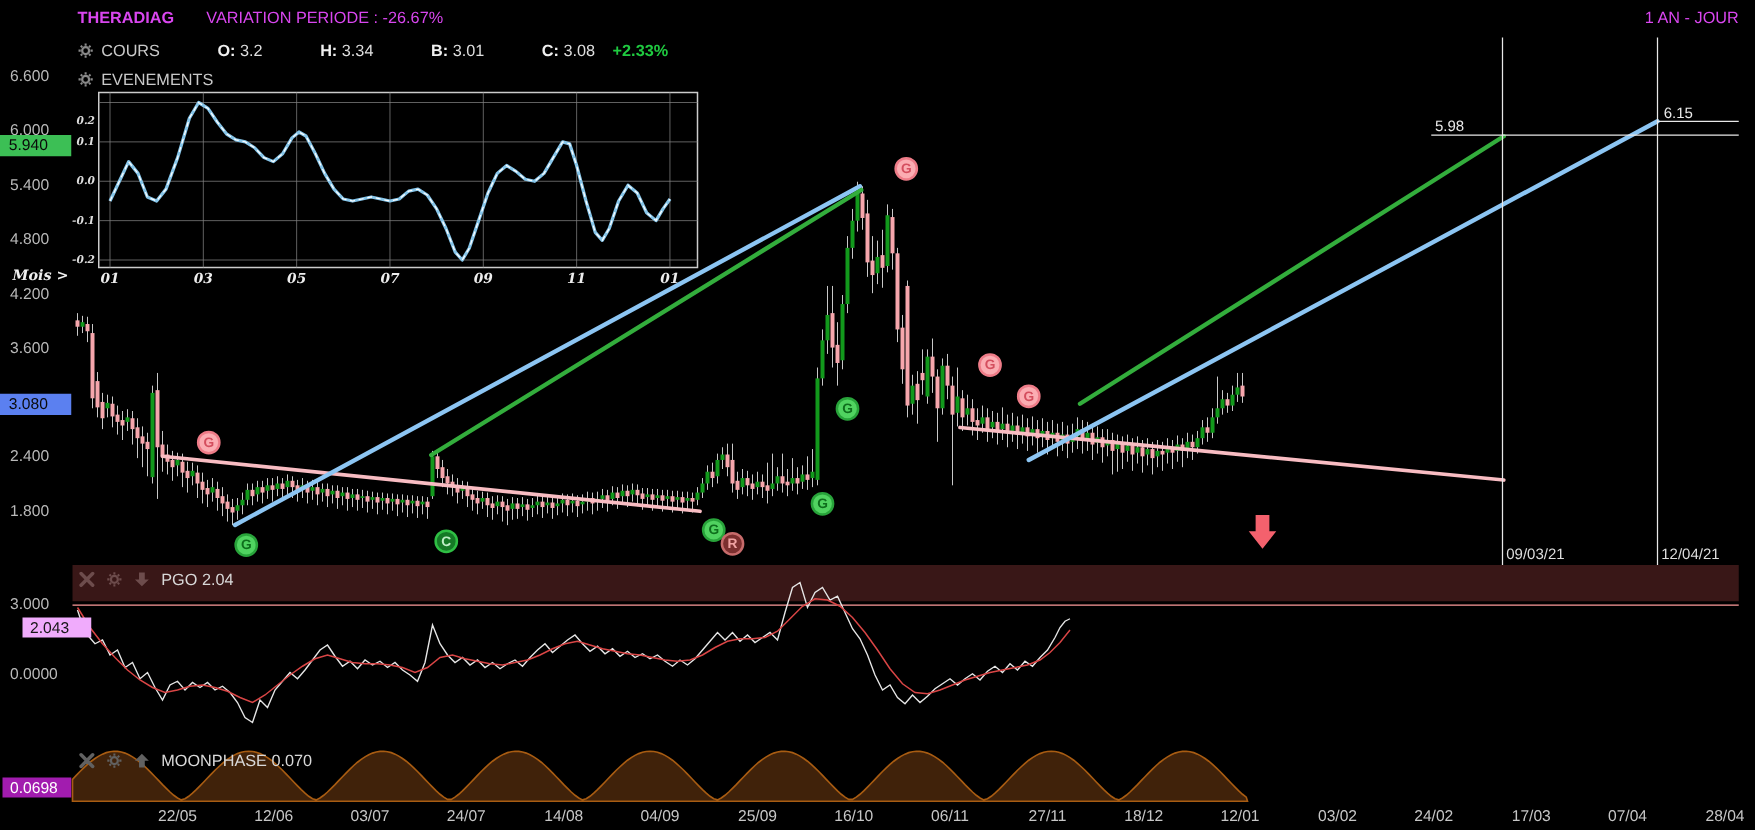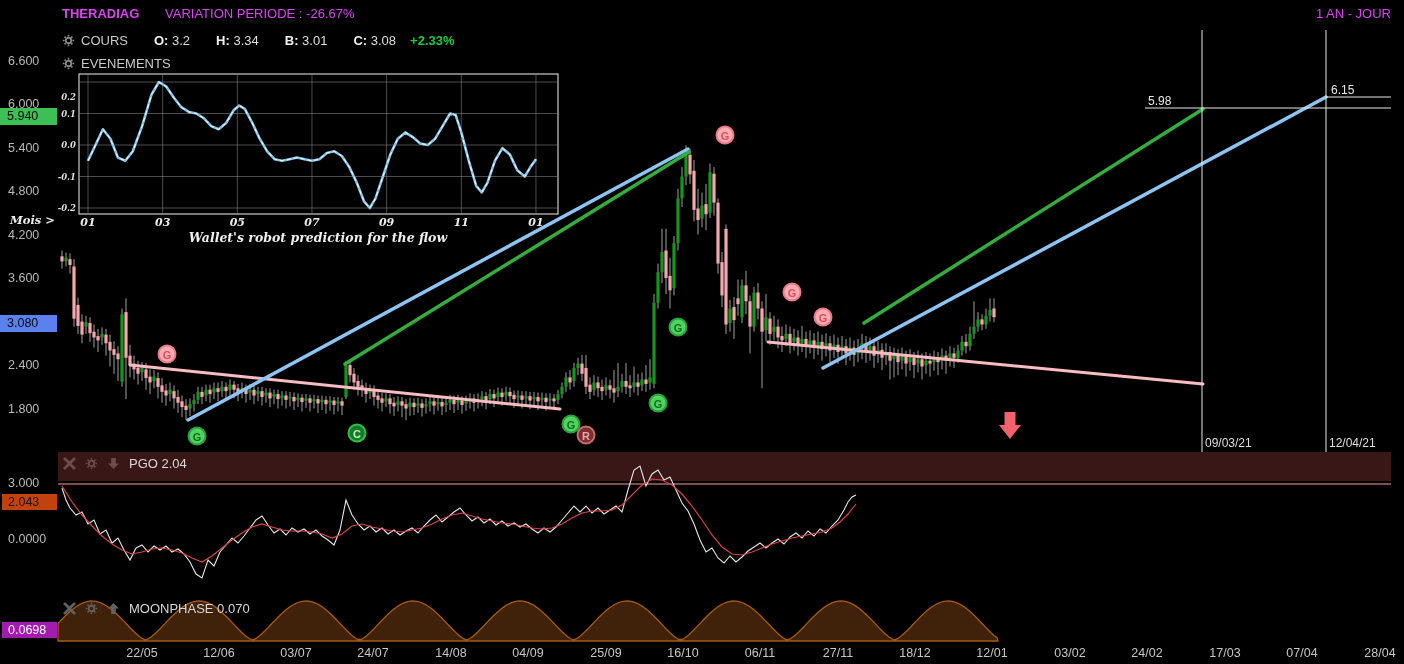--- a/index.html
+++ b/index.html
@@ -3,21 +3,21 @@
 <meta charset="utf-8">
 <style>
   html,body{margin:0;padding:0;background:#000;}
   body{width:1404px;height:664px;overflow:hidden;font-family:"Liberation Sans",sans-serif;}
   #screen{position:relative;width:1404px;height:664px;background:#000;color:#cfcfcf;}
   .abs{position:absolute;}
   .hdr{font-size:13px;color:#d946ef;white-space:nowrap;}
   .legend-row{display:flex;align-items:center;gap:6px;font-size:13px;color:#c9c9c9;white-space:nowrap;}
   .legend-row b{color:#f0f0f0;font-weight:bold;}
   .legend-row .val{color:#dedede;}
-  .fld{margin-left:20px;}
+  .fld{margin-left:40px;}
   .chg{font-weight:bold;margin-left:8px;}
   .gear{color:#8a8a8a;display:inline-flex;}
   .tick{position:absolute;left:8px;font-size:12.5px;color:#b9b9b9;}
   .pbadge{position:absolute;left:0;width:57px;height:17px;line-height:17px;font-size:12.5px;color:#0a0a0a;padding-left:7px;box-sizing:border-box;}
   .xlab{position:absolute;top:646px;transform:translateX(-50%);font-size:12.5px;color:#c6c6c6;}
   .marker{position:absolute;width:19px;height:19px;border-radius:50%;display:flex;align-items:center;justify-content:center;font-size:11px;font-weight:bold;transform:translate(-50%,-50%);box-sizing:border-box;}
   .m-pink{background:#fbacb2;border:2px solid #ee7c88;color:#d44e5e;}
   .m-green{background:#50d360;border:2px solid #28a33a;color:#0e6e1c;}
   .m-dgreen{background:#157a26;border:2px solid #2fbf44;color:#bfeec6;}
   .m-dred{background:#7c2f2f;border:2px solid #c76b6b;color:#f0a3a3;}
@@ -574,21 +574,20 @@
     <span class="gear">
         <svg width="13" height="13" viewBox="0 0 16 16">
           <path d="M8 1v2.2M8 12.8V15M1 8h2.2M12.8 8H15M3.2 3.2l1.5 1.5M11.3 11.3l1.5 1.5M12.8 3.2l-1.5 1.5M4.7 11.3l-1.5 1.5" stroke="currentColor" stroke-width="2"></path>
           <circle cx="8" cy="8" r="3.4" fill="none" stroke="currentColor" stroke-width="2.2"></circle>
         </svg>
       </span>
     <span>EVENEMENTS</span>
   </div>
 
   <span class="abs inset-txt" style="left:10px;top:213px;font-size:11.5px;">Mois &gt;</span>
-  <span class="abs inset-txt" style="left:318px;top:230px;font-size:12.5px;transform:translateX(-50%);white-space:nowrap;">Wallet's robot prediction for the flow</span>
   <div id="inset-labels">
       <span class="iytick" style="position: absolute; left: 54px; top: 82px; margin-top: 15px;">0.2</span>
       <span class="iytick" style="position: absolute; left: 54px; top: 113.5px;">0.1</span>
       <span class="iytick" style="position: absolute; left: 54px; top: 145px;">0.0</span>
       <span class="iytick" style="position: absolute; left: 54px; top: 176.5px;">-0.1</span>
       <span class="iytick" style="position: absolute; left: 54px; top: 208px;">-0.2</span>
       <span class="itick" style="position: absolute; left: 88px; top: 216px;">01</span>
       <span class="itick" style="position: absolute; left: 162.66px; top: 216px;">03</span>
       <span class="itick" style="position: absolute; left: 237.32px; top: 216px;">05</span>
       <span class="itick" style="position: absolute; left: 311.98px; top: 216px;">07</span>
@@ -624,21 +623,21 @@
       </span>
     <span class="pgo-icon">
         <svg width="13" height="13" viewBox="0 0 14 14">
           <path d="M4.5 1h5v6H13l-6 6-6-6h3.5z" fill="currentColor"></path>
         </svg>
       </span>
     <span>PGO 2.04</span>
   </div>
   <div id="pgo-axis">
       <span class="tick" style="top: 476px;">3.000</span>
-      <div class="ind-badge" style="top: 494px; background: #c2410c; color: rgb(22, 22, 22);">2.043</div>
+      <div class="ind-badge" style="top: 494px; background: #f0abfc; color: rgb(22, 22, 22); margin-left: 16px;">2.043</div>
       <span class="tick" style="top: 532px;">0.0000</span>
     </div>
 
   <div class="panel-hdr" style="left:63px;top:601px;">
     <span class="moon-icon">
         <svg width="13" height="13" viewBox="0 0 14 14">
           <path d="M2 2l10 10M12 2L2 12" stroke="currentColor" stroke-width="3" stroke-linecap="round"></path>
         </svg>
       </span>
     <span class="moon-icon">

